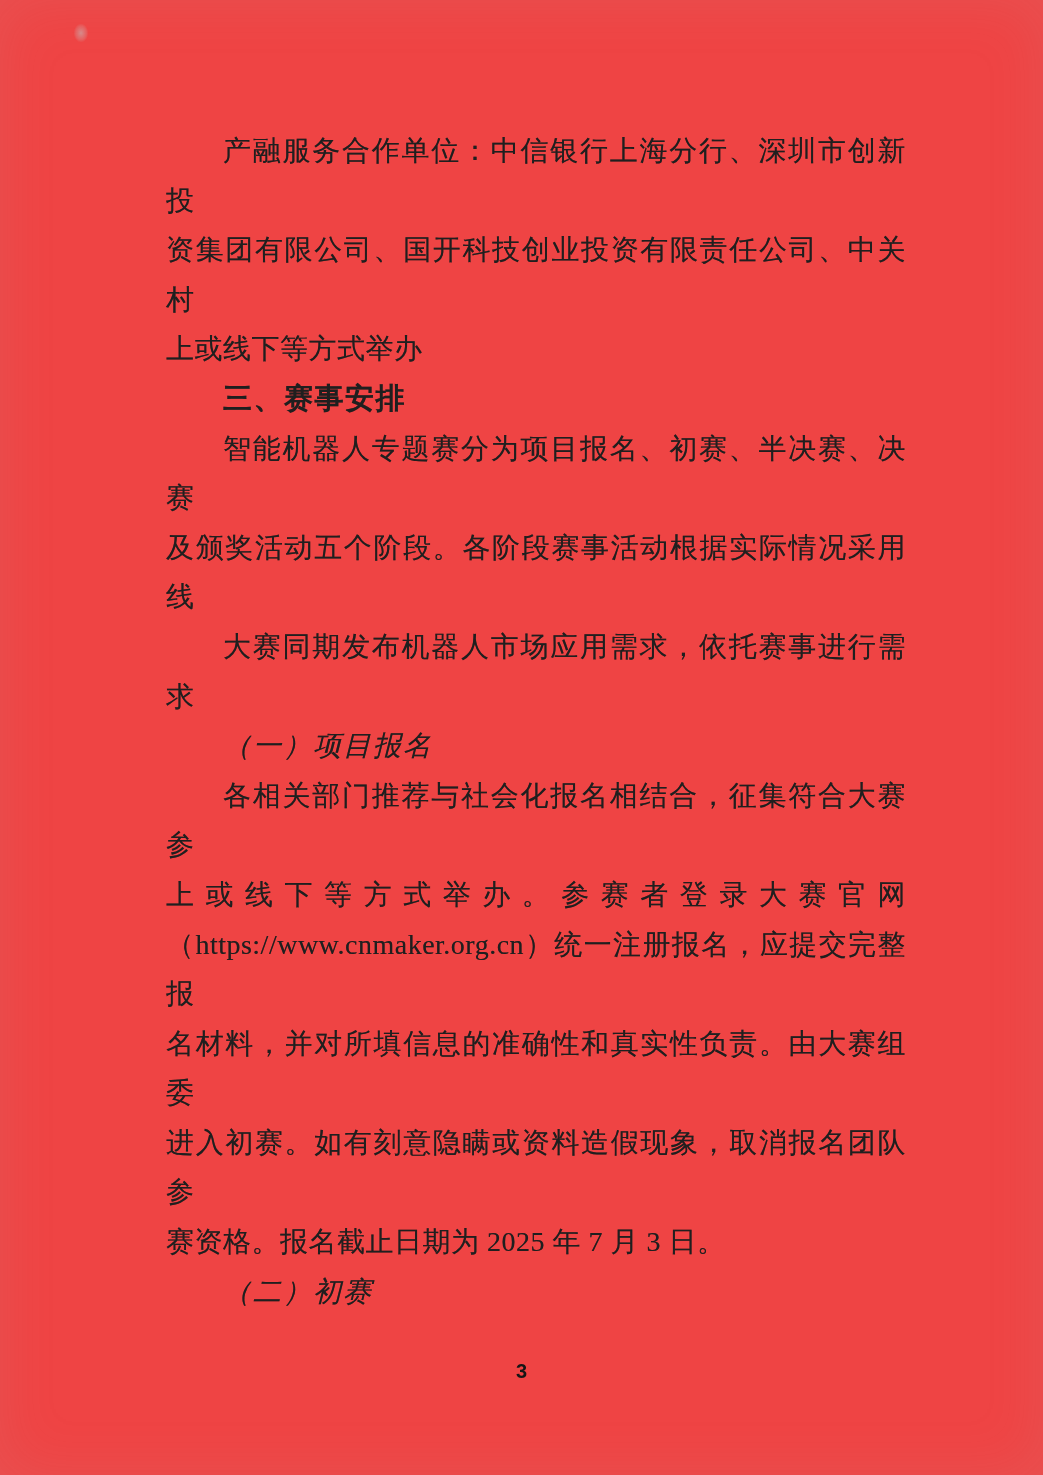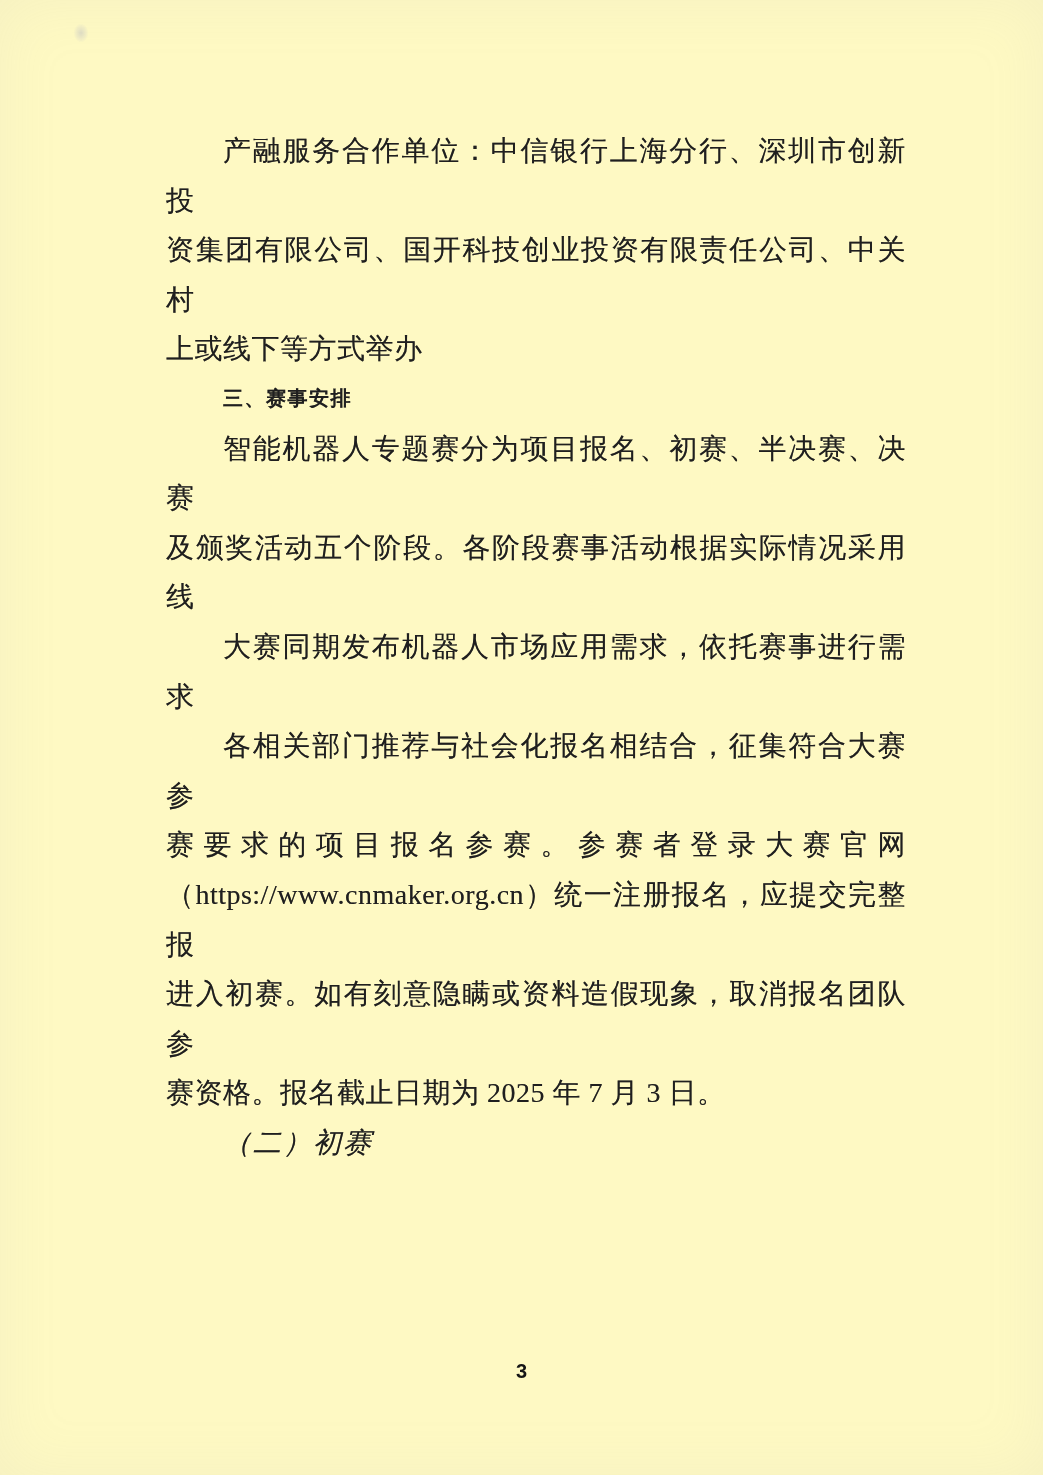--- a/index.html
+++ b/index.html
@@ -4,21 +4,21 @@
 <style>
   html, body {
     margin: 0;
     padding: 0;
     background: #e8e8e8;
   }
   .page {
     position: relative;
     width: 1043px;
     height: 1475px;
-    background: #fef9c3;
+    background: #ef4444;
     overflow: hidden;
     font-family: "Liberation Serif", "DejaVu Serif", serif;
     color: #1f1f1f;
     box-shadow: inset 0 0 60px rgba(180,180,180,0.12);
   }
   .content {
     position: absolute;
     left: 166px;
     top: 126px;
     width: 740px;
@@ -30,21 +30,21 @@
   .ln { white-space: nowrap; }
   .ln.full {
     white-space: normal;
     text-align: justify;
     text-align-last: justify;
   }
   .indent { text-indent: 57px; }
   .h-bold {
     font-family: "Liberation Sans", "DejaVu Sans", sans-serif;
     font-weight: 700;
-    font-size: 20px;
+    font-size: 29px;
     letter-spacing: 1.5px;
   }
   .h-kai {
     font-style: italic;
     letter-spacing: 2px;
   }
   .page-number {
     position: absolute;
     top: 1360px;
     left: 0;
@@ -74,23 +74,25 @@
   <div class="smudge"></div>
 
   <div class="content">
     <div class="ln indent full">产融服务合作单位：中信银行上海分行、深圳市创新投</div>
     <div class="ln full">资集团有限公司、国开科技创业投资有限责任公司、中关村</div>
     <div class="ln">上或线下等方式举办</div>
     <div class="ln indent h-bold">三、赛事安排</div>
     <div class="ln indent full">智能机器人专题赛分为项目报名、初赛、半决赛、决赛</div>
     <div class="ln full">及颁奖活动五个阶段。各阶段赛事活动根据实际情况采用线</div>
     <div class="ln indent full">大赛同期发布机器人市场应用需求，依托赛事进行需求</div>
+    <div class="ln indent h-kai">（一）项目报名</div>
     <div class="ln indent full">各相关部门推荐与社会化报名相结合，征集符合大赛参</div>
-    <div class="ln full">赛要求的项目报名参赛。参赛者登录大赛官网</div>
+    <div class="ln full">上或线下等方式举办。参赛者登录大赛官网</div>
     <div class="ln full">（https://www.cnmaker.org.cn）统一注册报名，应提交完整报</div>
+    <div class="ln full">名材料，并对所填信息的准确性和真实性负责。由大赛组委</div>
     <div class="ln full">进入初赛。如有刻意隐瞒或资料造假现象，取消报名团队参</div>
     <div class="ln">赛资格。报名截止日期为 2025 年 7 月 3 日。</div>
     <div class="ln indent h-kai">（二）初赛</div>
 
   </div>
 
   <div class="page-number">3</div>
 
 </div>
 

